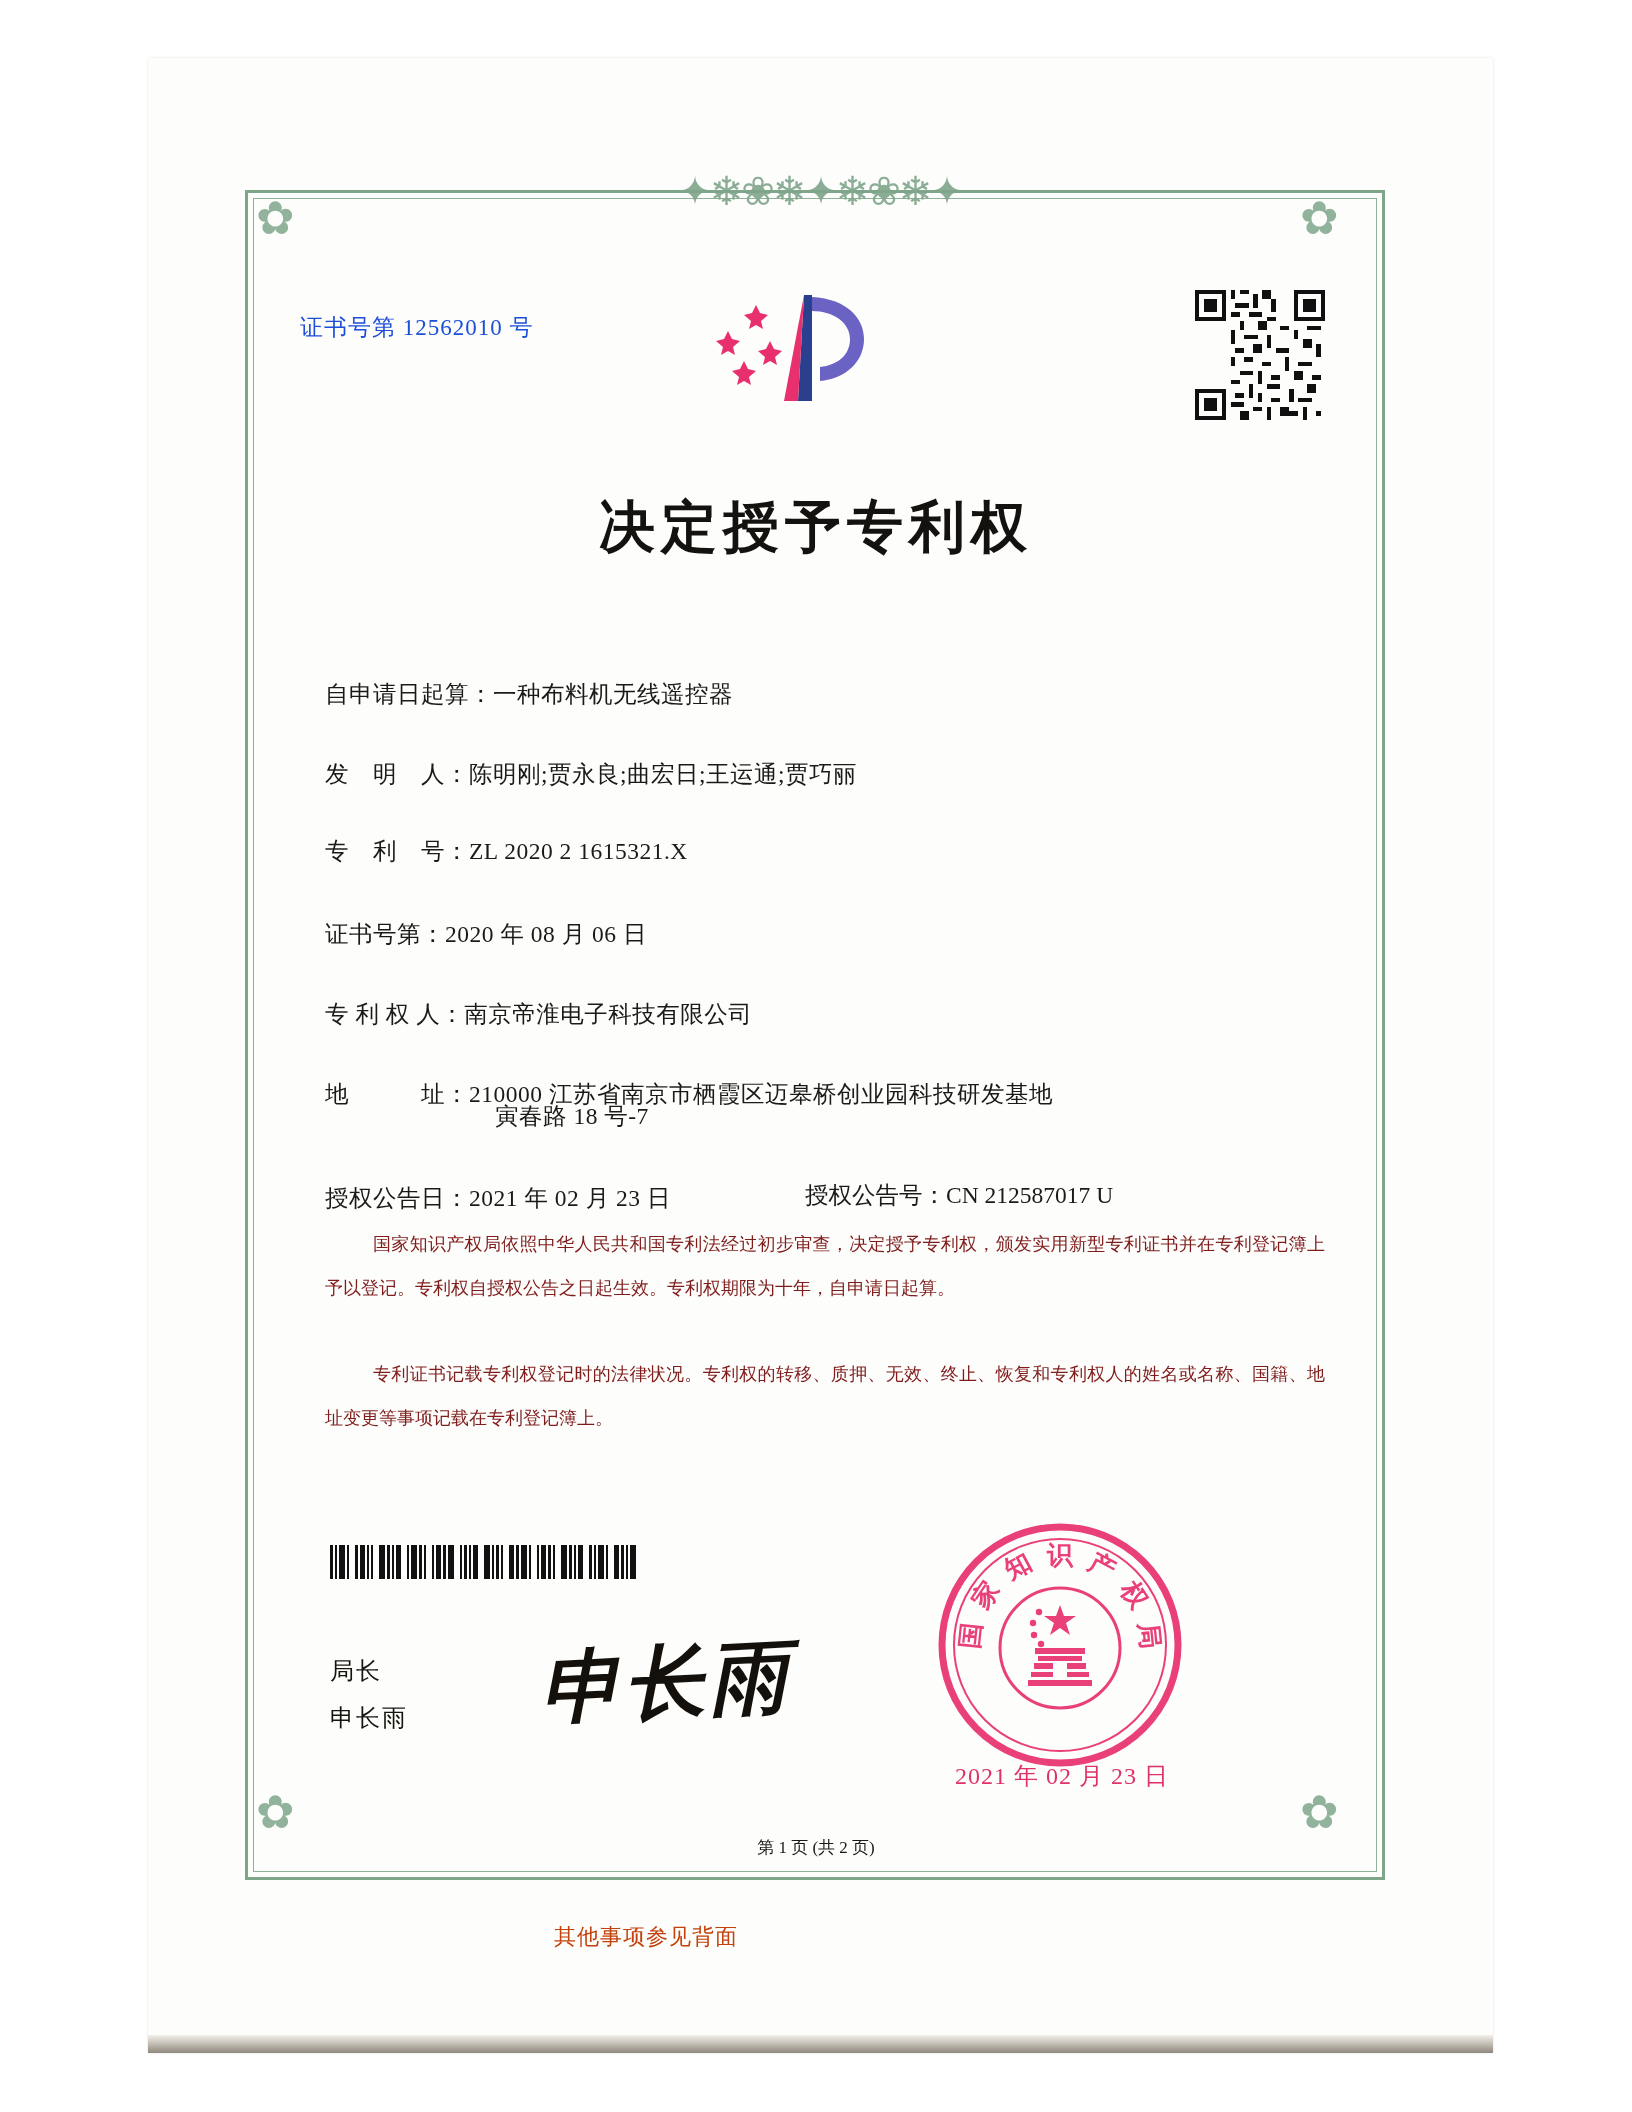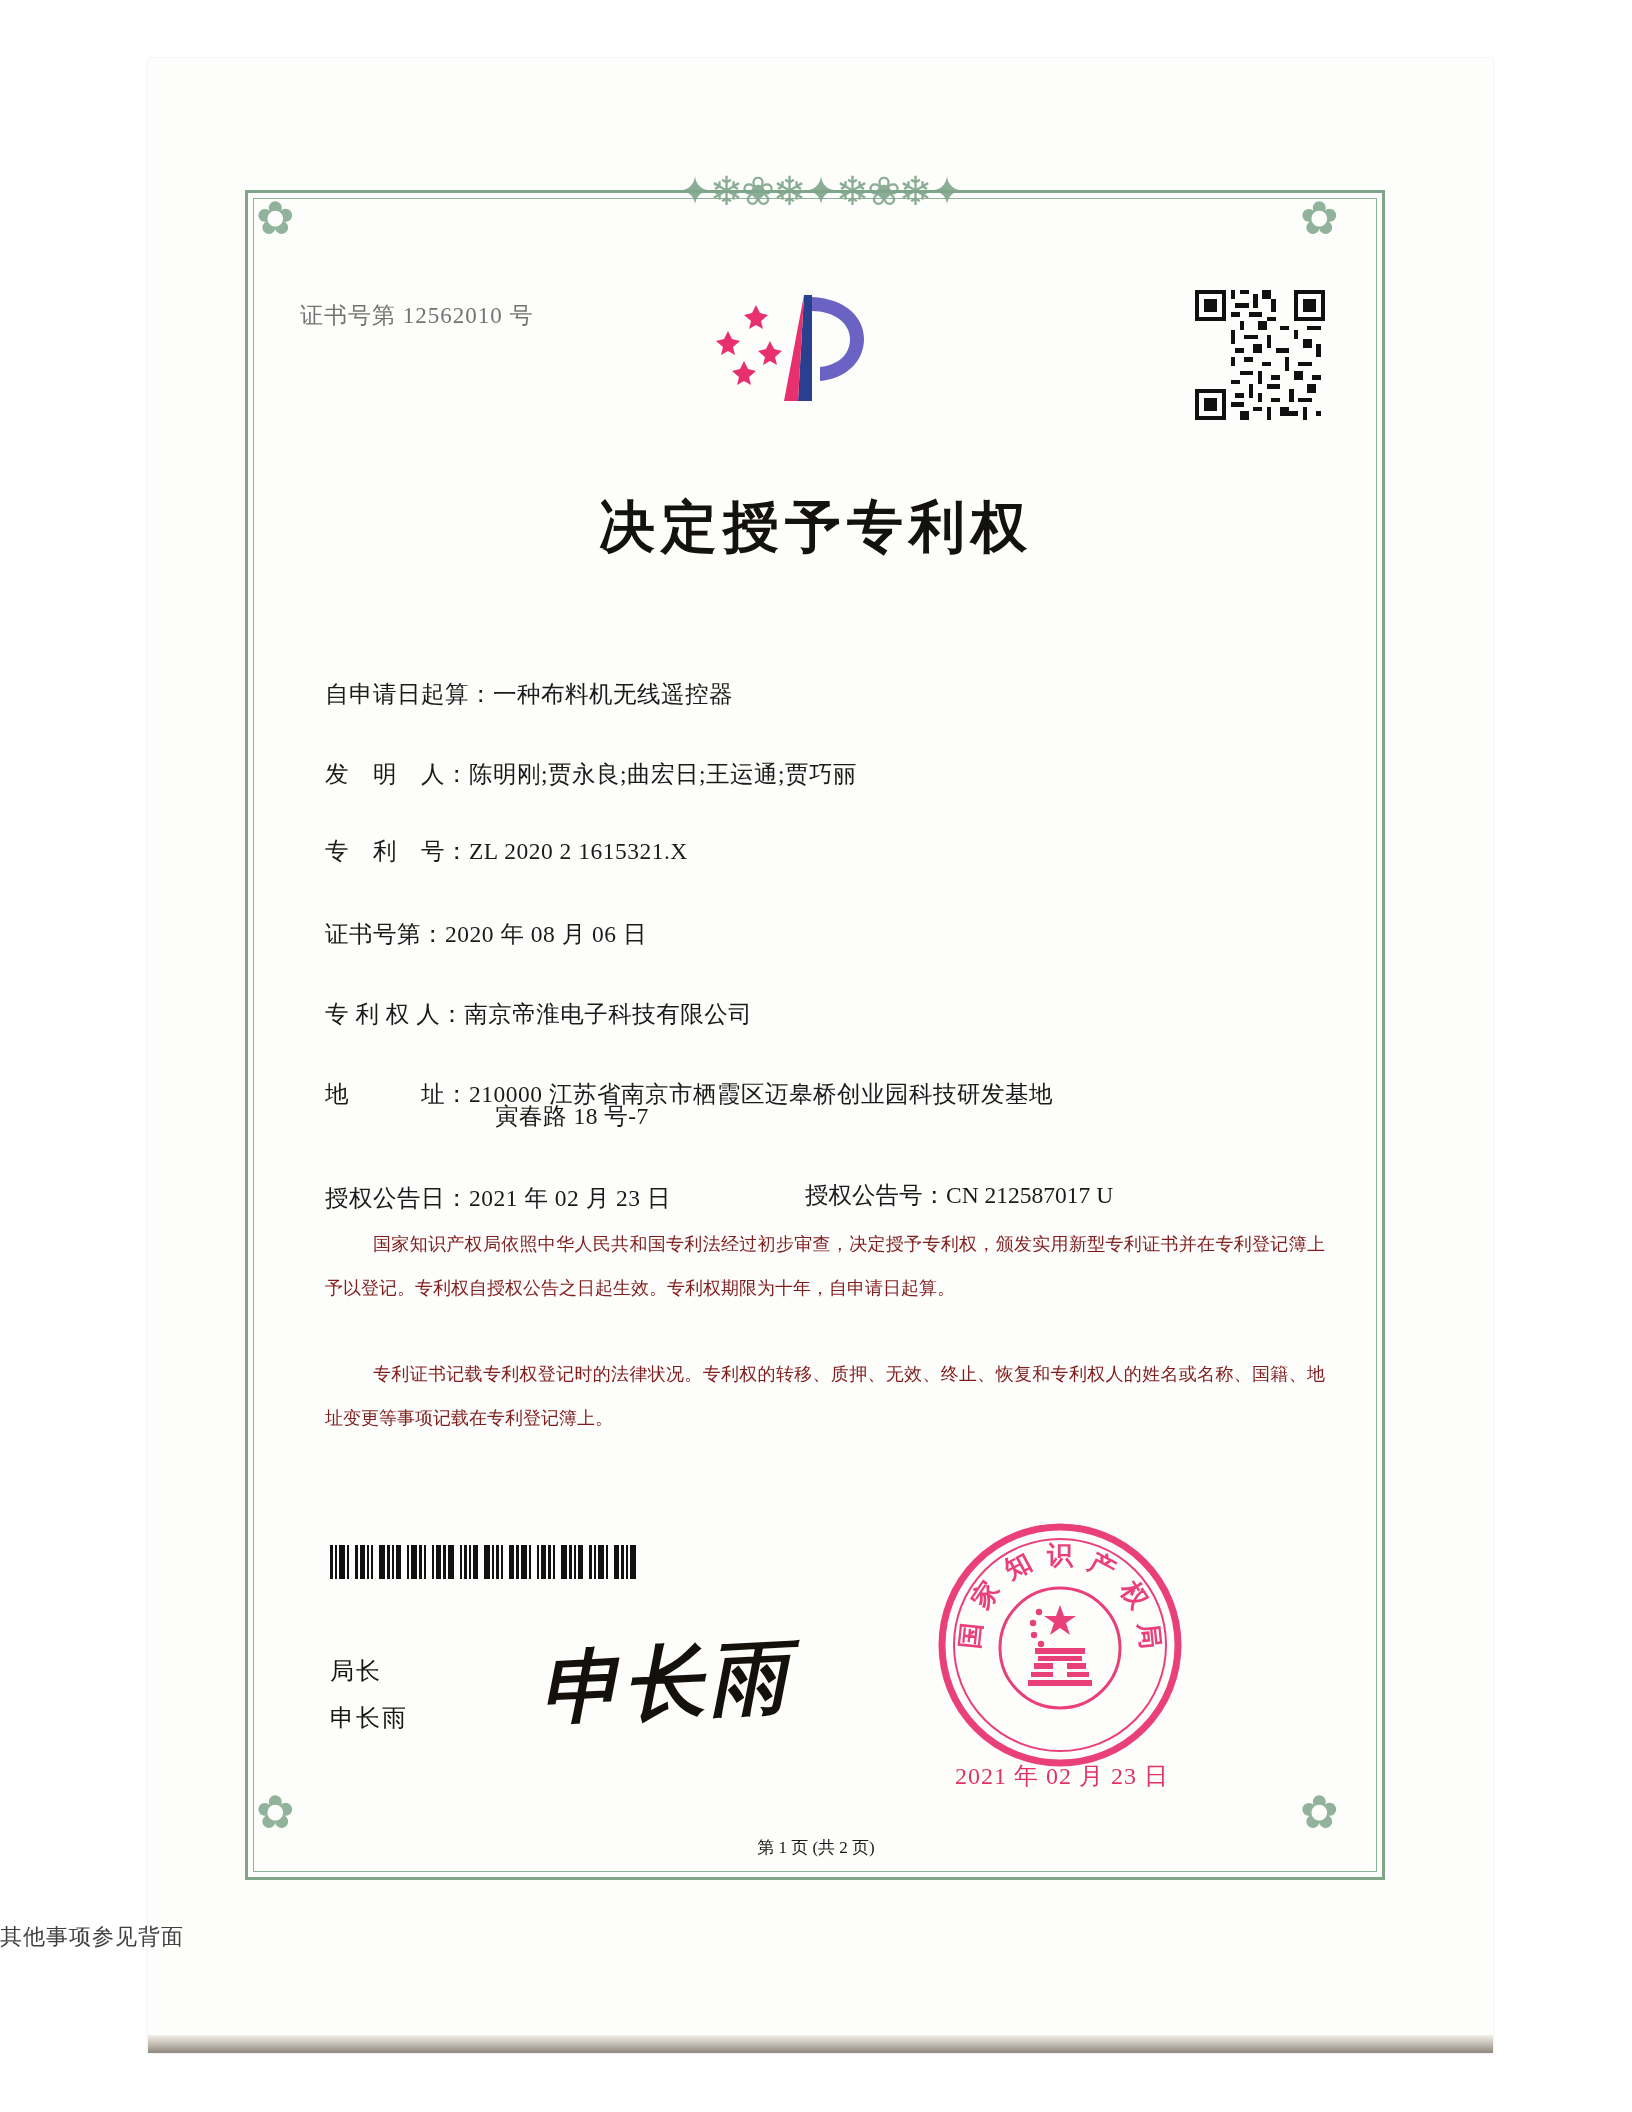--- a/index.html
+++ b/index.html
@@ -95,23 +95,23 @@
     top: 1790px;
     left: 1300px;
   }
   .orn-top-left { top: 196px; left: 256px; }
   .orn-top-right { top: 196px; left: 1300px; }
 
   
   #cert-number {
     position: absolute;
     left: 300px;
-    top: 300px;
+    top: 312px;
     font-size: 23px;
-    color: #737373;
+    color: #1d4ed8;
     letter-spacing: 1px;
     font-family: "Liberation Serif", serif;
   }
 
   
   #logo {
     position: absolute;
     left: 712px;
     top: 283px;
     width: 180px;
@@ -272,23 +272,23 @@
     width: 1632px;
     text-align: center;
     font-size: 17px;
     color: #1a1a1a;
   }
   #footnote {
     position: absolute;
     top: 1922px;
     left: 0;
     width: 1292px;
-    text-align: left;
+    text-align: center;
     font-size: 22px;
-    color: #404040;
+    color: #c2410c;
     letter-spacing: 1px;
   }
 </style>
 </head>
 <body>
 
 <div id="scan-edge-left"></div>
 <div id="scan-page"></div>
 <div id="scan-edge-bottom"></div>
 

